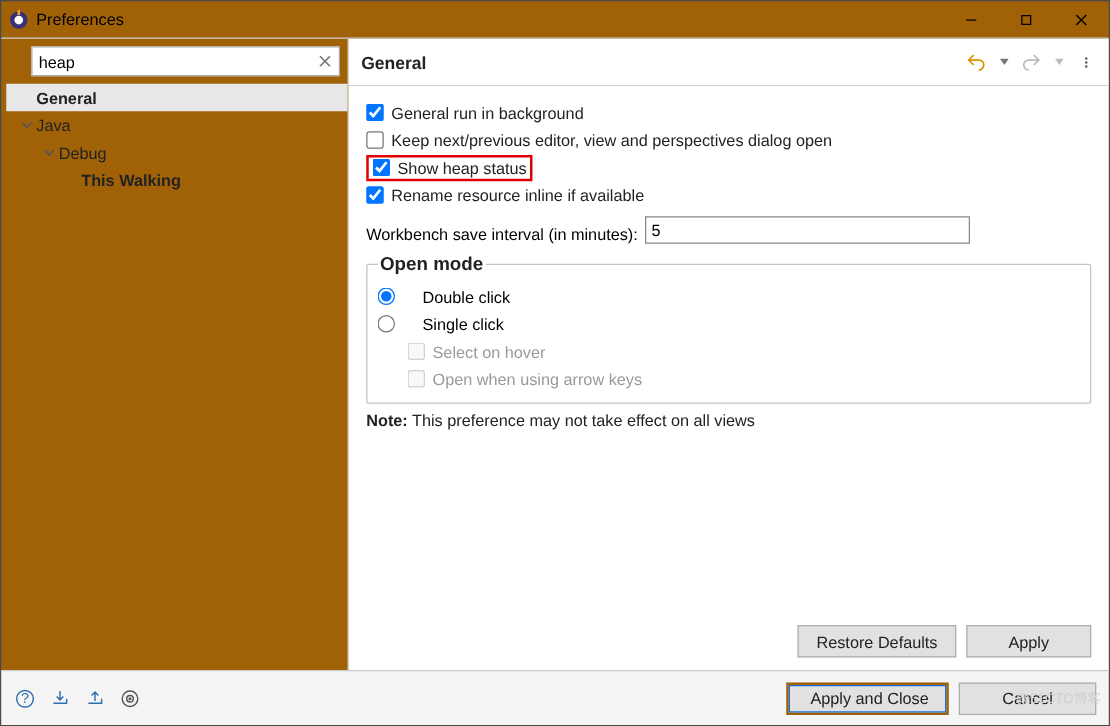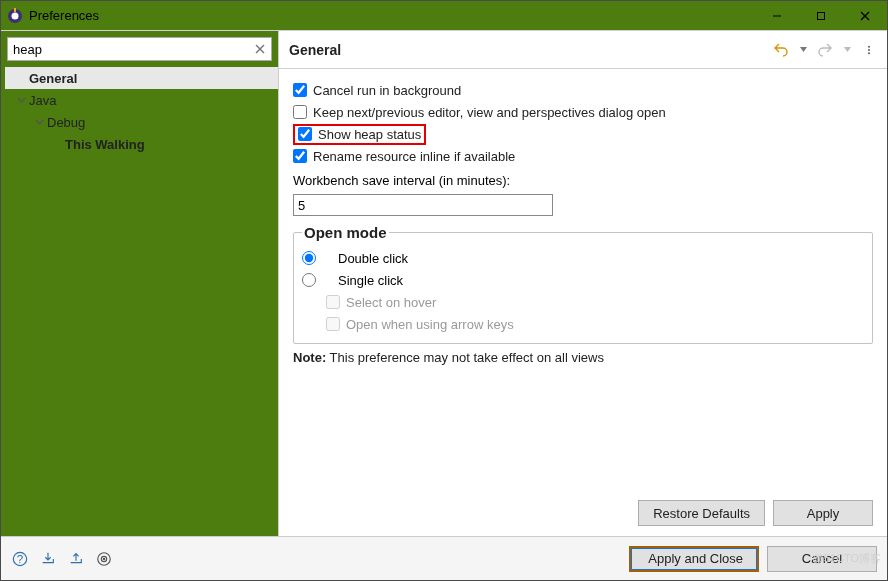--- a/index.html
+++ b/index.html
@@ -1,30 +1,30 @@
 <!DOCTYPE html>
 <html><head>
 <meta charset="utf-8">
 <style>
 * { box-sizing: border-box; margin: 0; padding: 0; font-family: "Segoe UI", Tahoma, sans-serif; font-size: 13px; }
 html, body { width: 888px; height: 581px; background: #fff; overflow: hidden; }
 
-.window { width: 888px; height: 581px; border: 1px solid #4a4a4a; display: flex; flex-direction: column; background: #4d7c0f; position: relative; }
+.window { width: 888px; height: 581px; border: 1px solid #4a4a4a; display: flex; flex-direction: column; background: #a16207; position: relative; }
 
 .titlebar { height: 30px; display: flex; align-items: center; padding-left: 6px; border-bottom: 1px solid #d0d0d0; }
 .titlebar .icon { width: 16px; height: 16px; margin-right: 6px; }
 .titlebar .title { flex: 1; font-size: 13px; color: #000; }
 .tb-controls { display: flex; height: 100%; }
 .tb-btn { width: 44px; height: 100%; display: flex; align-items: center; justify-content: center; color: #222; }
 .tb-btn svg { width: 10px; height: 10px; }
 
 .body { display: flex; flex: 1; overflow: hidden; }
 
 .sidebar { width: 278px; border-right: 1px solid #ccc; display: flex; flex-direction: column; }
-.search-row { padding: 6px 6px 4px 6px; }
+.search-row { padding: 6px 6px 4px 24px; }
 .search-wrap { position: relative; }
 .search-input { width: 100%; height: 24px; border: 1px solid #aaa; padding: 2px 22px 2px 5px; font-size: 13px; }
 .search-clear { position: absolute; right: 4px; top: 4px; width: 16px; height: 16px; color: #666; display: flex; align-items: center; justify-content: center; cursor: pointer; }
 
 .tree { padding: 2px 0 0 4px; user-select: none; }
 .tree-row { display: flex; align-items: center; height: 22px; padding-left: 0; cursor: pointer; }
 .tree-row.sel { background: #e8e8e8; }
 .twisty { width: 13px; height: 13px; display: inline-flex; align-items: center; justify-content: center; margin-right: 1px; color: #555; }
 .tree-indent { display: inline-block; }
 .tree-label { color: #222; }
@@ -36,21 +36,21 @@
 .tb-icons { display: flex; gap: 6px; align-items: center; }
 .tb-icons .ico { width: 16px; height: 16px; display: flex; align-items: center; justify-content: center; }
 
 .content { flex: 1; background: #fff; padding: 10px 14px; display: flex; flex-direction: column; }
 .chk-row { display: flex; align-items: center; height: 22px; gap: 6px; color: #222; }
 .chk-row input[type=checkbox] { width: 14px; height: 14px; }
 .chk-row.disabled .lbl { color: #9a9a9a; }
 .chk-row.disabled input { accent-color: #bbb; }
 .highlight-red { border: 2px solid #e30000; padding: 1px 3px; display: inline-flex; align-items: center; gap: 6px; }
 
-.interval-row { display: flex; align-items: flex-start; gap: 6px; margin: 6px 0 8px 0; flex-direction: column; }
+.interval-row { display: flex; align-items: flex-end; gap: 6px; margin: 6px 0 8px 0; }
 .interval-input { border: 1px solid #888; height: 22px; width: 260px; padding: 0 4px; }
 
 fieldset.open-mode { border: 1px solid #c4c4c4; border-radius: 2px; padding: 6px 8px 8px 8px; }
 fieldset.open-mode legend { font-size: 15px; padding: 0 2px; color: #222; font-weight: bold; }
 .radio-row { display: flex; align-items: center; height: 22px; gap: 22px; }
 .radio-row input[type=radio] { width: 14px; height: 14px; }
 .sub-indent { margin-left: 24px; }
 
 .note-row { margin-top: 6px; color: #222; }
 .note-row b { font-weight: bold; }
@@ -175,21 +175,21 @@
                 <circle cx="5" cy="6" r="1.2" fill="#555"></circle>
                 <circle cx="5" cy="10" r="1.2" fill="#555"></circle>
               </svg>
             </span>
         </div>
       </div>
 
       <div class="content">
         <label class="chk-row">
           <input type="checkbox" checked="" style="">
-          <span class="lbl">Cancel run in background</span>
+          <span class="lbl">General run in background</span>
         </label>
         <label class="chk-row">
           <input type="checkbox" style="">
           <span class="lbl">Keep next/previous editor, view and perspectives dialog open</span>
         </label>
         <div class="chk-row">
           <span class="highlight-red">
             <input type="checkbox" checked="" style="">
             <span class="lbl">Show heap status</span>
           </span>

